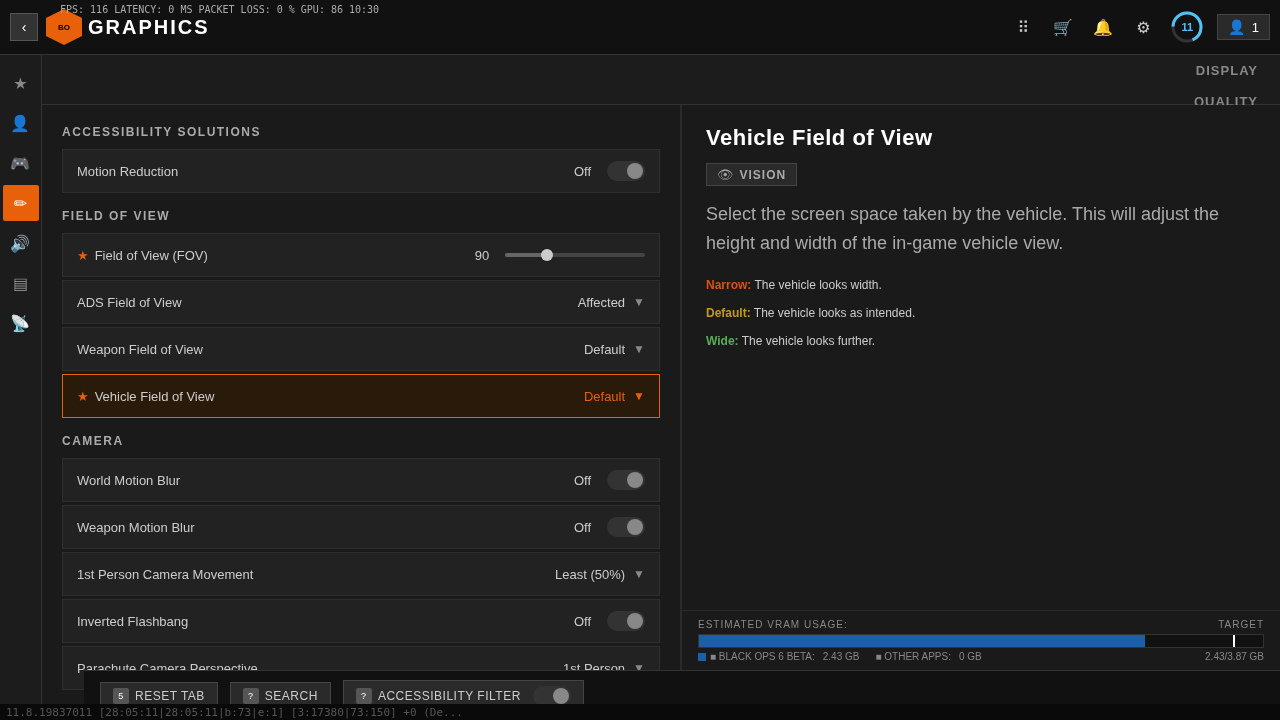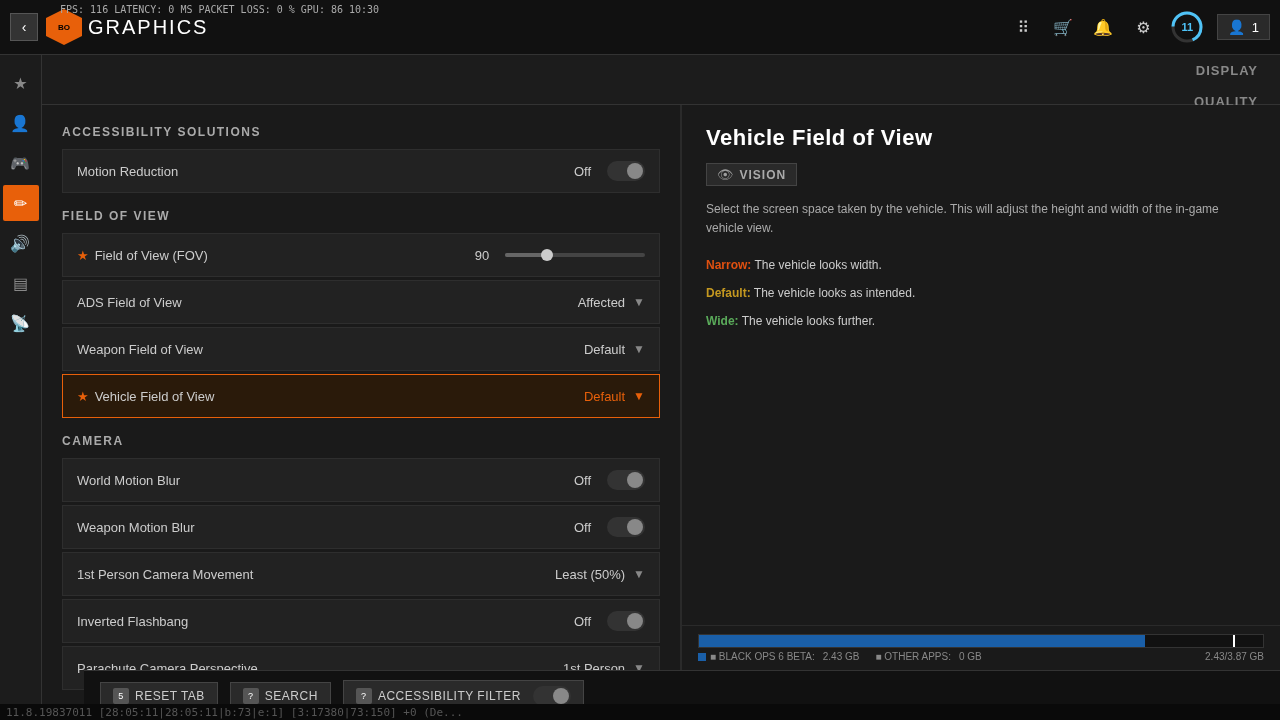--- a/index.html
+++ b/index.html
@@ -53,21 +53,21 @@
       display: flex;
       align-items: center;
       justify-content: center;
       font-size: 8px;
       font-weight: bold;
       color: #000;
     }
     .logo-text {
       color: #fff;
       font-size: 20px;
-      font-weight: normal;
+      font-weight: bold;
       letter-spacing: 2px;
       text-transform: uppercase;
     }
     .stats-bar {
       position: absolute;
       top: 4px;
       left: 60px;
       color: #aaa;
       font-size: 10px;
       font-family: monospace;
@@ -347,21 +347,21 @@
       font-size: 13px;
     }
     .vision-label {
       font-size: 12px;
       color: #aaa;
       letter-spacing: 1px;
       text-transform: uppercase;
       font-weight: bold;
     }
     .info-description {
-      font-size: 12px;
+      font-size: 18px;
       color: #aaa;
       line-height: 1.6;
       margin-bottom: 18px;
     }
     .info-option {
       margin-bottom: 10px;
       font-size: 12px;
       line-height: 1.5;
     }
     .opt-narrow { color: #e05010; font-weight: bold; }
@@ -653,20 +653,24 @@
           <span class="opt-default">Default:</span>
           <span> The vehicle looks as intended.</span>
         </div>
         <div class="info-option">
           <span class="opt-wide">Wide:</span>
           <span> The vehicle looks further.</span>
         </div>
       </div>
 
       <div style="position:absolute; bottom:50px; left:0; right:0; padding: 8px 16px; background:#1a1a1a; border-top:1px solid #2a2a2a;">
+        <div class="vram-header">
+          <span>ESTIMATED VRAM USAGE:</span>
+          <span>TARGET</span>
+        </div>
         <div class="vram-bar-outer">
           <div class="vram-bar-fill"></div>
           <div class="vram-marker"></div>
         </div>
         <div class="vram-labels">
           <div class="vram-label-item">
             <span class="vram-dot-blue"></span>
             <span>■  BLACK OPS 6 BETA:</span>
             <span style="margin-left:4px;">2.43 GB</span>
             <span style="margin-left:12px;">■  OTHER APPS:</span>

